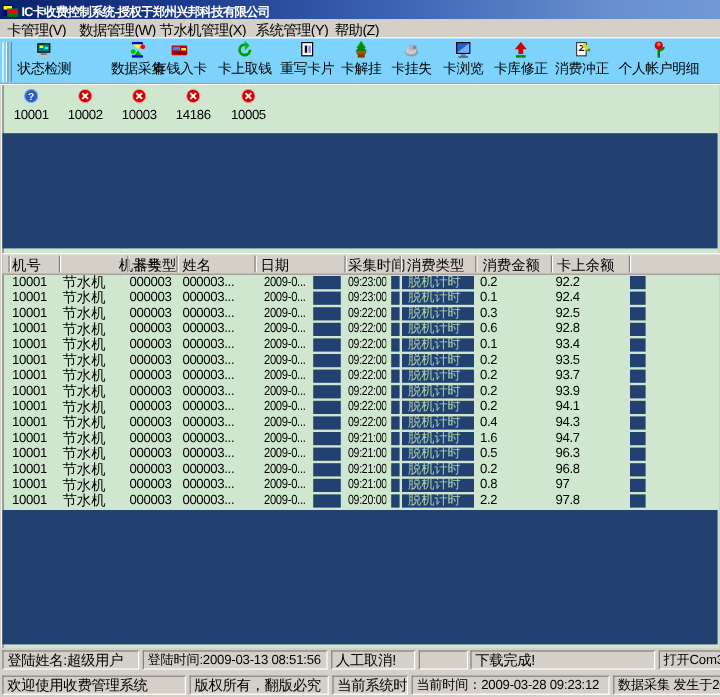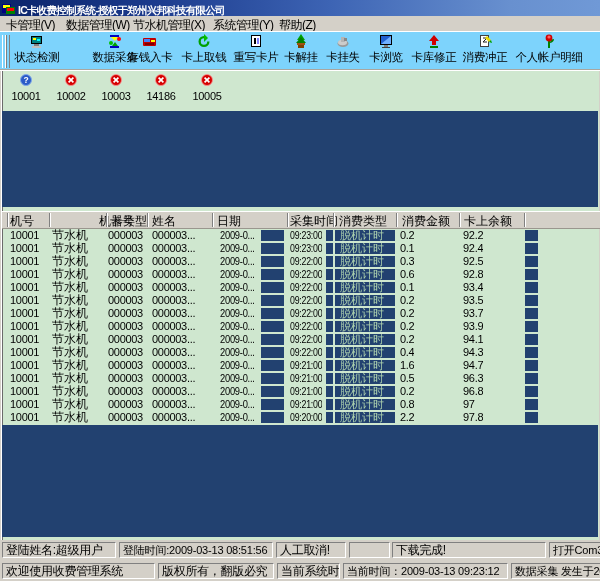--- a/index.html
+++ b/index.html
@@ -438,21 +438,21 @@
     <div class="panel" style="left: 119px; width: 154px;">登陆时间:2009-03-13 08:51:56</div>
     <div class="panel cjk" style="left: 276px; width: 70px;">人工取消!</div>
     <div class="panel" style="left: 349px; width: 41px;"></div>
     <div class="panel cjk" style="left: 392px; width: 154px;">下载完成!</div>
     <div class="panel" style="left: 549px; width: 61px;">打开Com3失</div>
   </div>
 <div class="abs sbar" style="top:561px" id="sbar2">
     <div class="panel cjk" style="left: 2px; width: 153px;">欢迎使用收费管理系统</div>
     <div class="panel cjk" style="left: 158px; width: 116px;">版权所有，翻版必究</div>
     <div class="panel cjk" style="left: 277px; width: 63px;">当前系统时间</div>
-    <div class="panel" style="left: 343px; width: 165px;">当前时间：2009-03-13 09:23:12</div>
+    <div class="panel" style="left: 343px; width: 165px;">当前时间：2009-03-28 09:23:12</div>
     <div class="panel" style="left: 511px; width: 99px;">数据采集 发生于2009-</div>
   </div>
 
 <div class="abs mico" style="left: 20px;"><svg width="12" height="12" viewBox="0 0 12 12">
       <circle cx="6" cy="6" r="5.5" fill="#2b5bc7"></circle>
       <circle cx="6" cy="6" r="5.5" fill="none" stroke="#7fa8e8" stroke-width="1"></circle>
       <text x="6" y="9" font-size="8.5" font-weight="bold" fill="#fff" text-anchor="middle" font-family="Liberation Sans">?</text>
     </svg></div>
 <div class="abs mnum" style="left: 3px;">10001</div>
 <div class="abs mico" style="left: 65px;"><svg width="12" height="12" viewBox="0 0 12 12">

